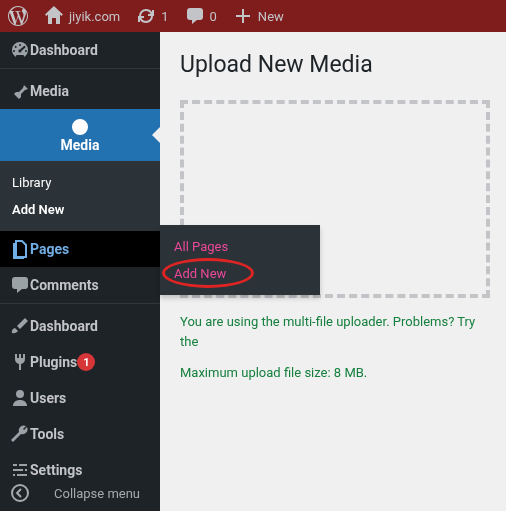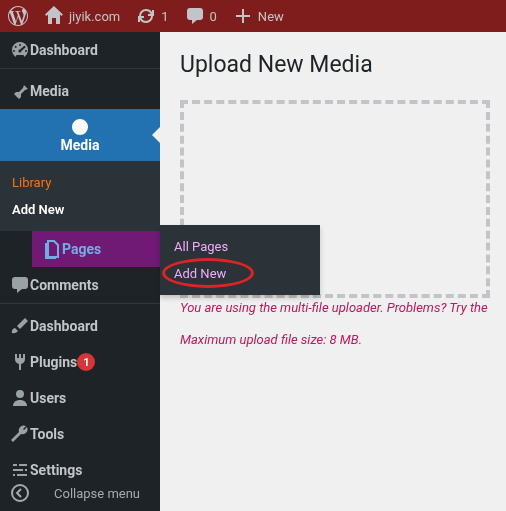--- a/index.html
+++ b/index.html
@@ -6,31 +6,31 @@
 body { width: 506px; height: 511px; background: #f0f0f1; overflow: hidden; position: relative; }
 .toolbar { height: 32px; background: #7f1d1d; display: flex; align-items: center; color: #c3c4c7; font-size: 13px; }
 .toolbar-item { display: flex; align-items: center; padding: 0 8px; height: 100%; cursor: pointer; gap: 5px; }
 .toolbar-item svg { fill: #c3c4c7; }
 .sidebar { position: absolute; top: 32px; left: 0; width: 160px; background: #1d2327; height: calc(100% - 32px); color: #c3c4c7; }
 .menu-item { display: flex; align-items: center; padding: 8px 10px; font-size: 14px; cursor: pointer; gap: 0; font-weight: bold; }
 .menu-item svg { fill: rgba(240,246,252,0.6); flex-shrink: 0; }
 .menu-item.current { background: #2271b1; color: #fff; position: relative; flex-direction: column; }
 .menu-item.current::after { content: ""; position: absolute; right: 0; top: 50%; transform: translateY(-50%); border: 8px solid transparent; border-right-color: #f0f0f1; }
 .menu-item.current svg { fill: #fff; }
-.menu-item.hover { color: #72aee6; background: #701a75; margin-left: 32px; }
+.menu-item.hover { color: #72aee6; background: #000000; }
 .menu-item.hover svg { fill: #72aee6; }
 .submenu { background: #2c3338; padding: 8px 0; }
-.submenu-item { padding: 6px 12px; font-size: 13px; color: #f97316; cursor: pointer; }
+.submenu-item { padding: 6px 12px; font-size: 13px; color: #ffffff; cursor: pointer; }
 .submenu-item.current { color: #fff; font-weight: 600; }
 .flyout { position: absolute; left: 160px; top: 225px; width: 160px; background: #2c3338; padding: 8px 0; box-shadow: 0 3px 5px rgba(0,0,0,0.2); z-index: 100; }
-.flyout-item { padding: 6px 14px; font-size: 13px; color: #f0abfc; cursor: pointer; }
+.flyout-item { padding: 6px 14px; font-size: 13px; color: #ec4899; cursor: pointer; }
 .main { position: absolute; left: 180px; top: 32px; right: 0; padding: 10px 16px 0 0; }
 .page-title { font-size: 23px; font-weight: 400; color: #1d2327; padding: 9px 0 4px 0; }
 .dropzone { margin-top: 18px; border: 4px dashed #c3c4c7; height: 198px; }
-.notice { color: #be185d; font-size: 13px; line-height: 1.5; font-style: italic; }
+.notice { margin-top: 14px; color: #15803d; font-size: 13px; line-height: 1.5; }
 .notice p { margin-bottom: 12px; }
 .collapse { position: absolute; bottom: 0; left: 0; width: 100%; padding: 8px 10px; display: flex; align-items: center; gap: 24px; font-size: 13px; color: #a7aaad; cursor: pointer; }
 .collapse svg { fill: #a7aaad; }
 .badge { background: #d63638; color: #fff; border-radius: 10px; min-width: 18px; height: 18px; display: inline-flex; align-items: center; justify-content: center; font-size: 11px; padding: 0 5px; }
 .highlight { position: absolute; left: 162px; top: 258px; width: 92px; height: 30px; border: 3px solid #e02424; border-radius: 50%; z-index: 200; pointer-events: none; }
 </style>
 </head>
 <body>
 
 <div class="toolbar">

